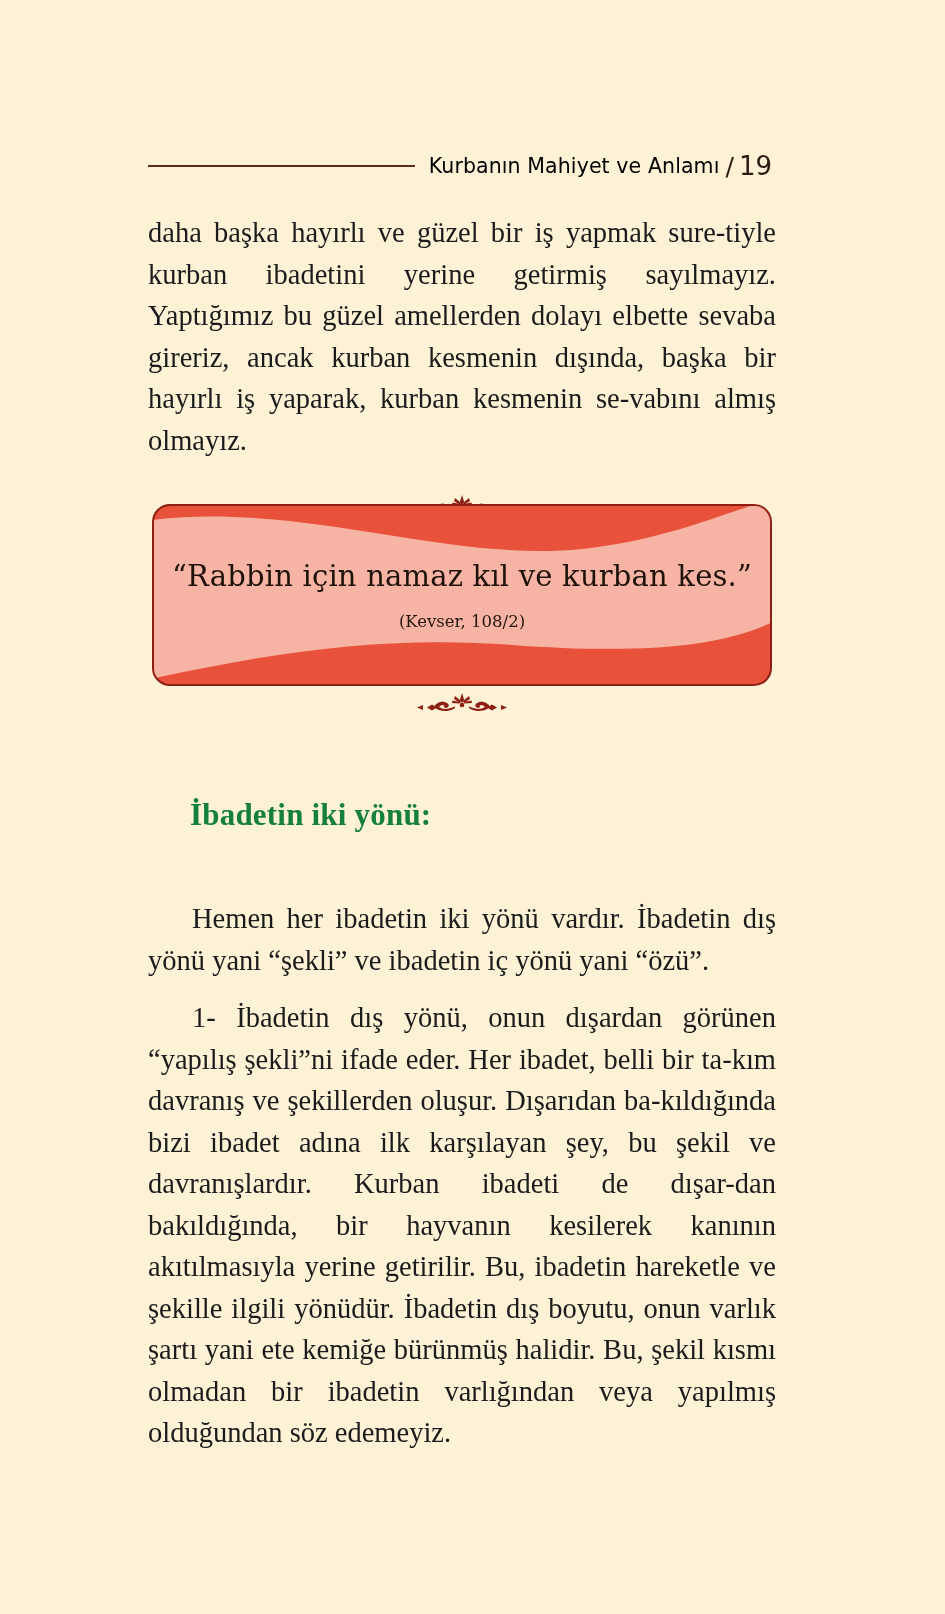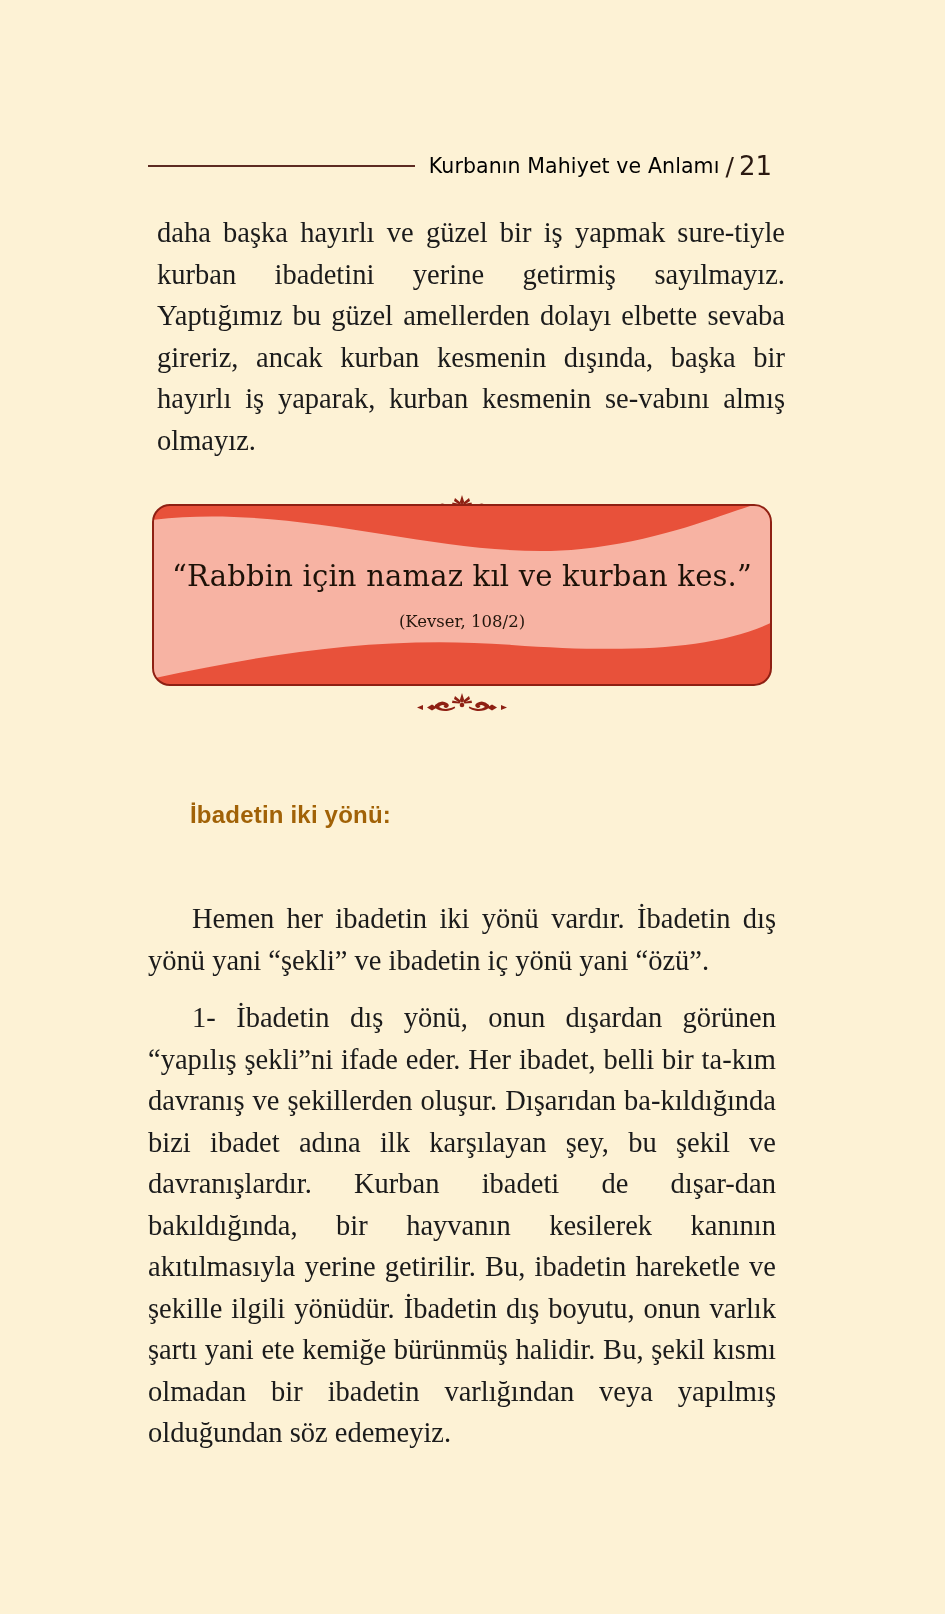--- a/index.html
+++ b/index.html
@@ -62,21 +62,20 @@
     color: #2b1a12;
     line-height: 1;
   }
 
   
   .content {
     position: absolute;
     left: 148px;
     top: 212px;
     width: 628px;
-    margin-left: 9px;
   }
 
   p.body {
     margin: 0;
     font-size: 28.5px;
     line-height: 41.5px;
     text-align: justify;
     text-justify: inter-word;
     color: #1b1b1b;
     hyphens: manual;
@@ -156,25 +155,25 @@
   .ornament.top { top: 0px; }
   .ornament.bottom { bottom: 0px; }
   .ornament svg { display: block; width: 100%; height: 100%; }
 
   
   .section-heading {
     position: absolute;
     left: 190px;
     top: 796px;
     width: 560px;
-    font-family: Liberation Sans, sans-serif;
+    font-family: Liberation Serif, serif;
     font-weight: bold;
-    font-size: 24px;
+    font-size: 31px;
     line-height: 38px;
-    color: #a16207;
+    color: #15803d;
     letter-spacing: 0.2px;
   }
   .section-heading span { display: block; }
 
   
   .content-lower {
     position: absolute;
     left: 148px;
     top: 898px;
     width: 628px;
@@ -182,21 +181,21 @@
 </style>
 </head>
 <body>
 
 <div class="page">
 
   <div class="header">
     <div class="header-rule"></div>
     <div class="header-text">Kurbanın Mahiyet ve Anlamı</div>
     <div class="header-sep">/</div>
-    <div class="header-pageno">21</div>
+    <div class="header-pageno">19</div>
   </div>
 
   <div class="content">
     <p class="body">daha başka hayırlı ve güzel bir iş yapmak sure-tiyle kurban ibadetini yerine getirmiş sayılmayız. Yaptığımız bu güzel amellerden dolayı elbette sevaba gireriz, ancak kurban kesmenin dışında, başka bir hayırlı iş yaparak, kurban kesmenin se-vabını almış olmayız.</p>
   </div>
 
   <div class="quote-wrap">
 
     <div class="ornament top">
       <svg viewBox="0 0 170 24" xmlns="http://www.w3.org/2000/svg">

